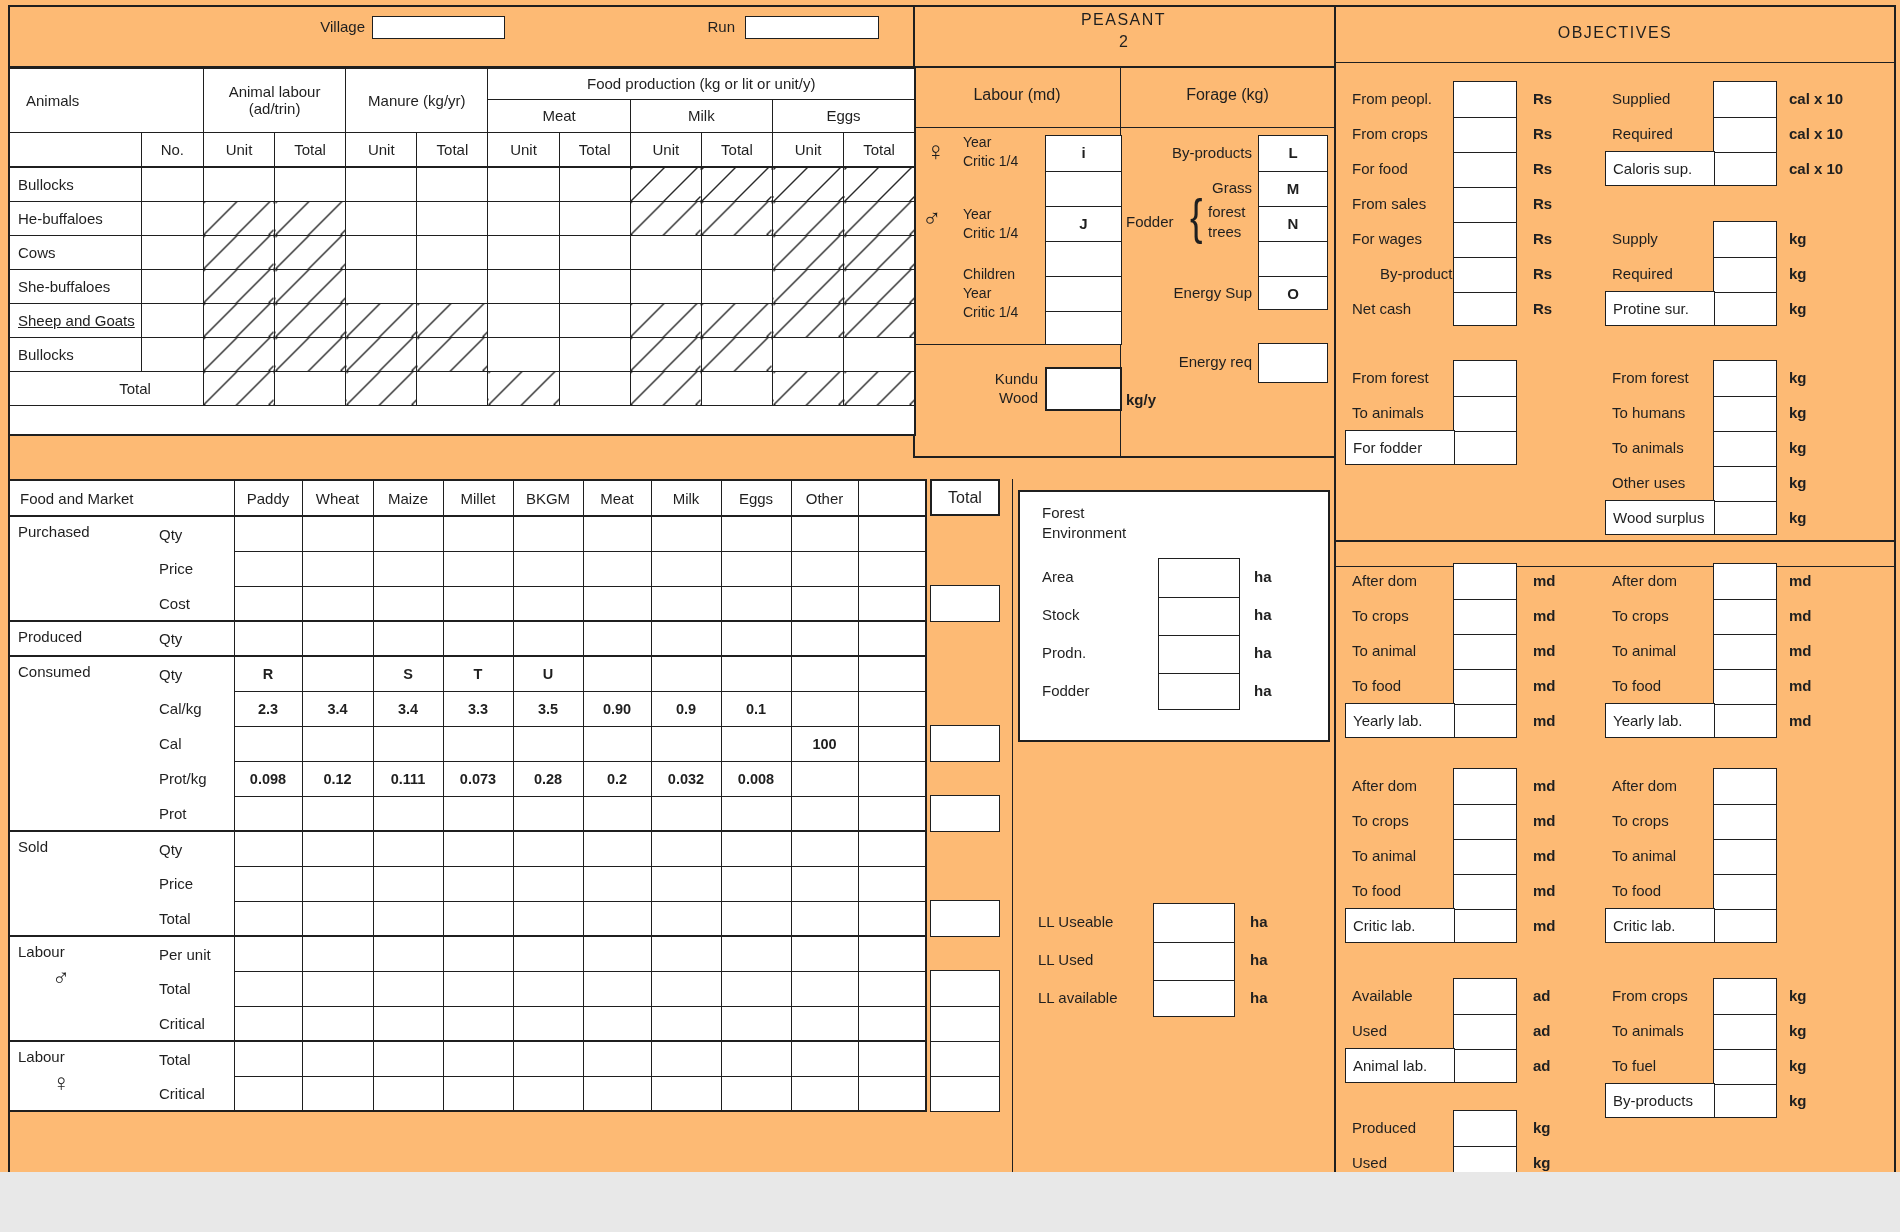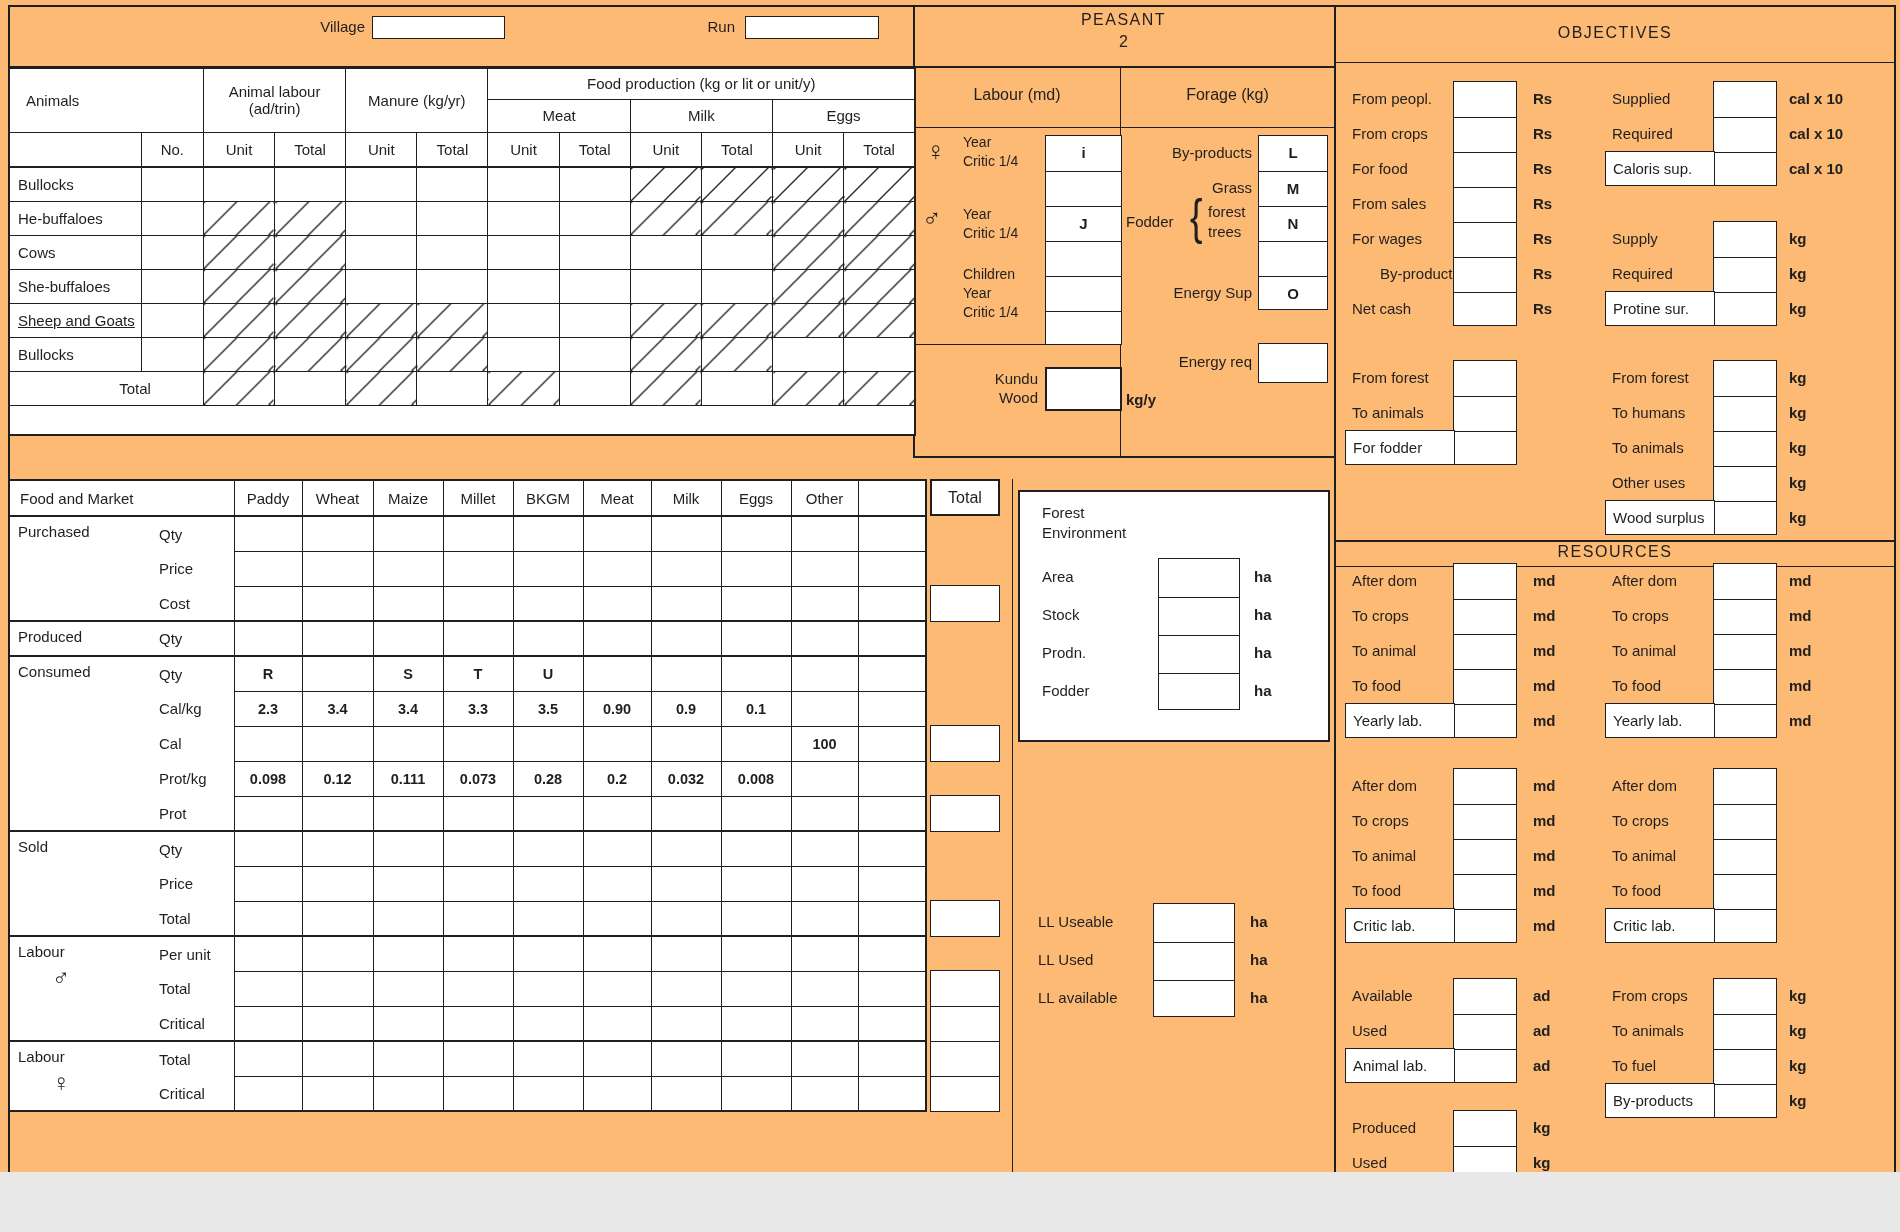--- a/index.html
+++ b/index.html
@@ -90,21 +90,20 @@
   <div class="bx" style="left:1258px;top:343px;width:70px;height:40px"></div>
   <div class="t b" style="left:1126px;top:390px">kg/y</div>
 
   <div class="bx" style="left:1018px;top:490px;width:312px;height:252px;border-width:2px"></div>
   <div class="t" style="left:1042px;top:503px">Forest</div>
   <div class="t" style="left:1042px;top:523px">Environment</div>
 
   <div class="title" style="left:1336px;top:24px;width:558px">OBJECTIVES</div>
   <div class="hline" style="left:1336px;top:62px;width:558px;height:1.4px"></div>
   <div class="hline" style="left:1336px;top:540px;width:558px;height:1.6px"></div>
-  <div class="title" style="left:1336px;top:543px;width:558px">RESOURCES</div>
   <div class="hline" style="left:1336px;top:566px;width:558px;height:1.4px"></div>
 
 <table class="frm" id="animals-table">
       <colgroup>
         <col style="width: 132px;">
         <col style="width: 62px;">
         <col style="width: 71px;">
         <col style="width: 71px;">
         <col style="width: 71px;">
         <col style="width: 71px;">

